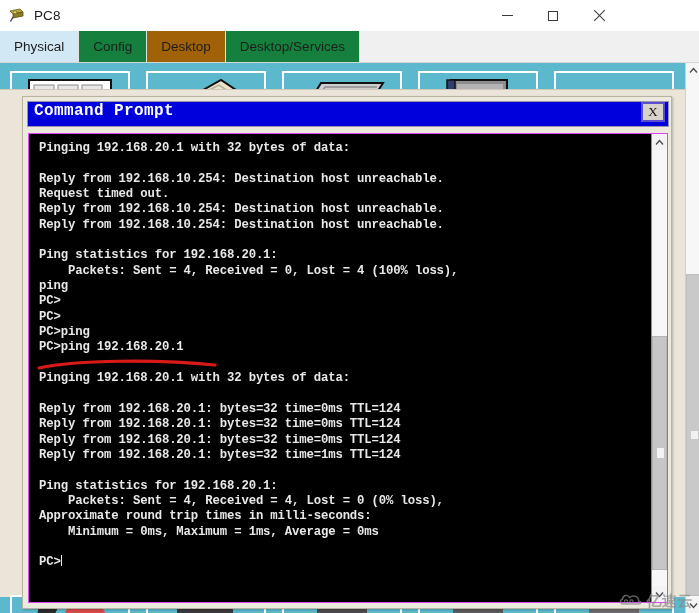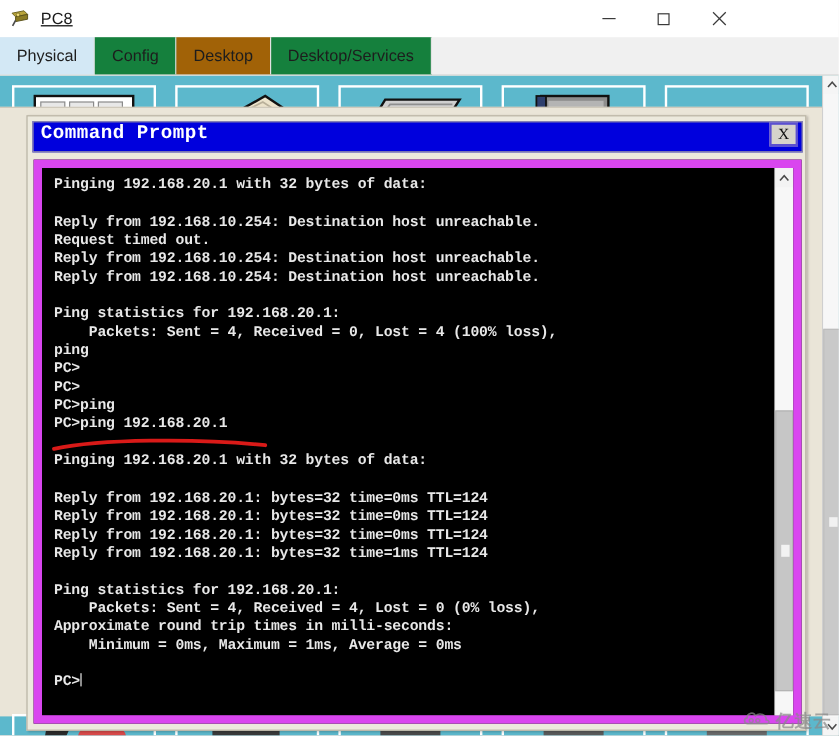--- a/index.html
+++ b/index.html
@@ -20,21 +20,20 @@
   }
 
   
   .win-titlebar {
     position: absolute;
     left: 0; top: 0;
     width: 622px; height: 31px;
     background: #ffffff;
     display: flex;
     align-items: center;
-    text-decoration: underline;
   }
   .win-app-icon {
     width: 20px; height: 20px;
     margin-left: 7px;
     position: relative;
     flex: 0 0 auto;
   }
   .win-app-icon svg { display: block; }
   .win-title-text {
     margin-left: 7px;
@@ -251,21 +250,21 @@
     cursor: default;
   }
 
   
   .term {
     position: absolute;
     left: 5px; top: 36px;
     width: 640px; height: 470px;
     background: #000000;
     overflow: hidden;
-    border: 7px solid #d946ef;
+    border: 1px solid #d946ef;
   }
   .term-text {
     position: absolute;
     left: 10px; top: 7px;
     width: 604px;
     color: #e8e8e8;
     font-family: "Liberation Mono", "DejaVu Sans Mono", monospace;
     font-size: 12.3px;
     line-height: 15.35px;
     white-space: pre;

